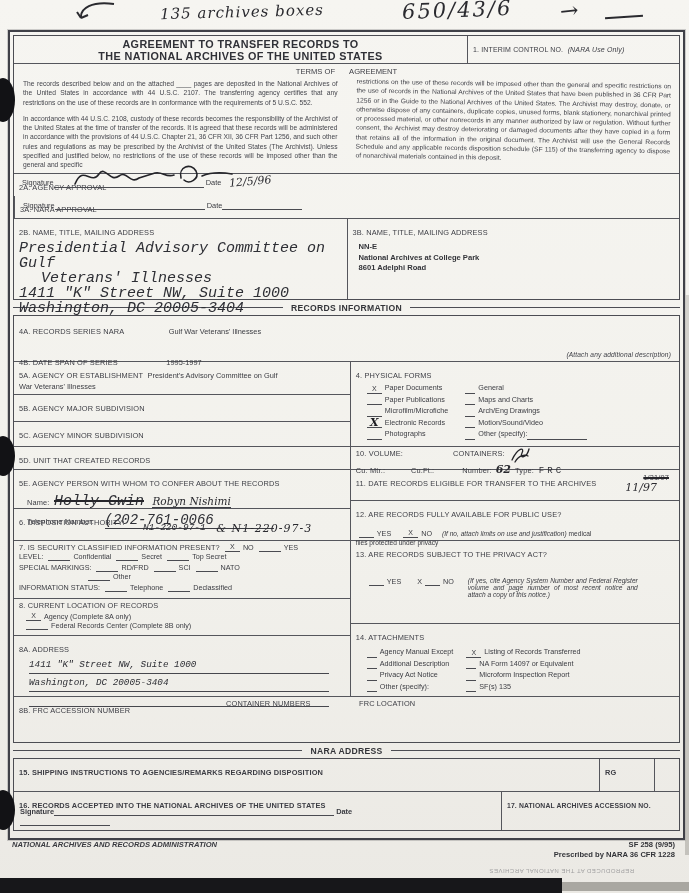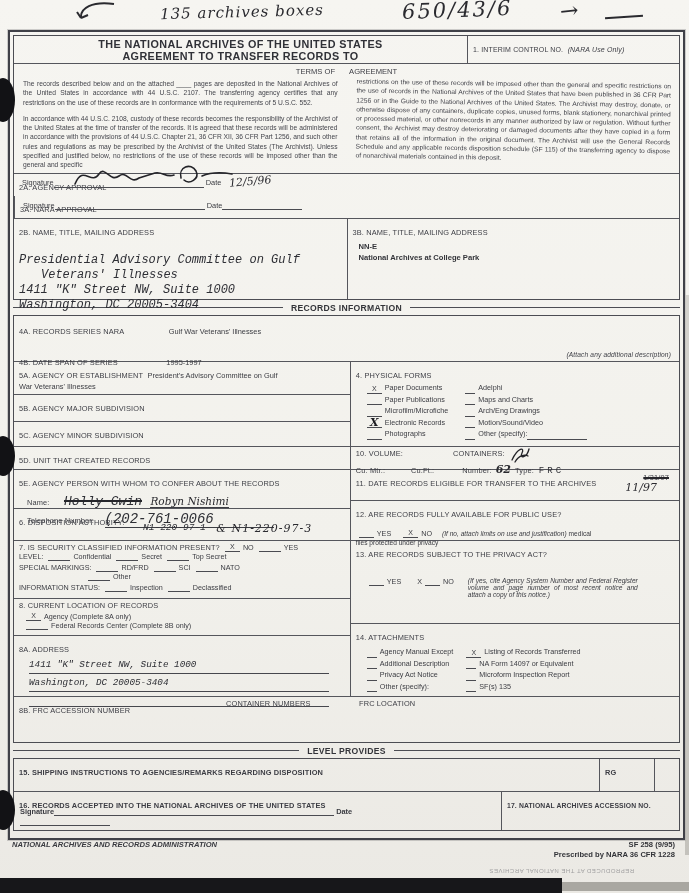--- a/index.html
+++ b/index.html
@@ -39,21 +39,21 @@
   
   .approvals{height:44px;flex-direction:column;}
   .half{width:50%;}
   .sigline{position:absolute;left:8px;right:10px;bottom:8px;font-size:7.4px;}
   .rule{display:inline-block;border-bottom:1px solid #4a4b51;height:9px;vertical-align:bottom;}
   .sig-svg{position:absolute;left:55px;bottom:6px;}
   .hw-date{font-size:11px;transform:rotate(-5deg);display:inline-block;margin-left:6px;}
   
   .addresses{height:80px;}
   .typed{font-family:"Liberation Mono",monospace;font-style:italic;color:#2e2f35;}
-  .addr2b{font-size:12px;line-height:15px;margin-top:14px;}
+  .addr2b{font-size:15px;line-height:15px;margin-top:2px;}
   .addr2b .ind{padding-left:22px;}
   .addr3b{font-size:7.6px;font-weight:bold;line-height:10.5px;margin-top:3px;padding-left:6px;color:#333439;}
   
   .band{display:flex;align-items:center;gap:8px;height:15px;}
   .band::before,.band::after{content:"";flex:1;border-top:1.4px solid #4c4d53;}
   .band span{font-size:8.6px;font-weight:bold;letter-spacing:.3px;color:#333439;}
   
   .s4row{height:46px;}
   .s4row .note{position:absolute;right:8px;bottom:3px;}
   .val{font-size:7.4px;color:#3b3c42;}
@@ -91,22 +91,22 @@
     <span class="hand hw-ctrl">650/43/6</span>
     <span class="hand hw-arrow">→</span>
     <span class="hw-tail"></span>
   </div>
 
   <div class="form-outer">
 
     <div class="bx">
       <div class="r title-row bb">
         <div class="title-cell">
+          <div>AGREEMENT TO TRANSFER RECORDS TO</div>
           <div>THE NATIONAL ARCHIVES OF THE UNITED STATES</div>
-          <div>AGREEMENT TO TRANSFER RECORDS TO</div>
         </div>
         <div class="c box1 bl">
           <span class="lbl">1. INTERIM CONTROL NO.</span>
           <span class="lbl it">(NARA Use Only)</span>
         </div>
       </div>
       <div class="terms-head">
         <span>TERMS OF</span>
         <span>AGREEMENT</span>
       </div>
@@ -147,20 +147,21 @@
             <div class="ind">Veterans' Illnesses</div>
             <div>1411 "K" Street NW, Suite 1000</div>
             <div>Washington, DC  20005-3404</div>
           </div>
         </div>
         <div class="c half bl">
           <span class="lbl">3B. NAME, TITLE, MAILING ADDRESS</span>
           <div class="addr3b">
             <div>NN-E</div>
             <div>National Archives at College Park</div>
+            <div>8601 Adelphi Road</div>
           </div>
         </div>
       </div>
     </div>
 
     <div class="band">
       <span>RECORDS INFORMATION</span>
     </div>
 
     <div class="bx">
@@ -198,21 +199,21 @@
             <span class="lbl">4. PHYSICAL FORMS</span>
             <div style="display:flex;gap:14px;padding-left:8px;">
               <div>
                 <div class="pf-item"><span class="cb">X</span><span>Paper Documents</span></div>
                 <div class="pf-item"><span class="cb"></span><span>Paper Publications</span></div>
                 <div class="pf-item"><span class="cb"></span><span>Microfilm/Microfiche</span></div>
                 <div class="pf-item"><span class="cb handX">X</span><span>Electronic Records</span></div>
                 <div class="pf-item"><span class="cb"></span><span>Photographs</span></div>
               </div>
               <div>
-                <div class="pf-item"><span class="cb w10"></span><span>Adelphi</span></div>
+                <div class="pf-item"><span class="cb w10"></span><span>General</span></div>
                 <div class="pf-item"><span class="cb w10"></span><span>Maps and Charts</span></div>
                 <div class="pf-item"><span class="cb w10"></span><span>Arch/Eng Drawings</span></div>
                 <div class="pf-item"><span class="cb w10"></span><span>Motion/Sound/Video</span></div>
                 <div class="pf-item"><span class="cb w10"></span><span>Other (specify):</span><span class="rule" style="width:60px"></span></div>
               </div>
             </div>
           </div>
           <div class="c bt" style="height:23px;">
             <div style="display:flex;gap:30px;">
               <span class="lbl">10. VOLUME:</span>
@@ -232,21 +233,21 @@
           </div>
         </div>
       </div>
 
       <div class="grid2 bt">
         <div class="lcol">
           <div class="c" style="height:38px;">
             <span class="lbl">5E. AGENCY PERSON WITH WHOM TO CONFER ABOUT THE RECORDS</span>
             <div style="padding-left:8px;margin-top:1px;">
               <span class="lbl">Name:</span>
-              <span class="typed strike" style="font-size:13px;margin-left:10px;">Holly Gwin</span>
+              <span class="typed strike" style="font-size:15px;">Holly Gwin</span>
               <span class="hand" style="font-size:10.5px;margin-left:4px;border-bottom:1px solid #3c3d43;">Robyn Nishimi</span>
             </div>
             <div style="padding-left:8px;">
               <span class="lbl">Telephone Number:</span>
               <span class="typed" style="font-size:14px;margin-left:6px;border-bottom:1px solid #3c3d43;padding-right:60px;">(202-761-0066</span>
             </div>
           </div>
           <div class="c bt" style="height:32px;">
             <span class="lbl">6. DISPOSITION AUTHORITY:</span>
             <span class="typed" style="font-size:9.5px;margin-left:14px;position:relative;top:5px;">N1-220-97-1</span>
@@ -288,21 +289,21 @@
               <span>SPECIAL MARKINGS:</span>
               <span class="cb w22"></span><span>RD/FRD</span>
               <span class="cb w22"></span><span>SCI</span>
               <span class="cb w22"></span><span>NATO</span>
             </div>
             <div style="padding-left:66px;">
               <span class="cb w22"></span><span>Other</span>
             </div>
             <div style="margin-top:2px;">
               <span>INFORMATION STATUS:</span>
-              <span class="cb w22"></span><span>Inspection</span>
+              <span class="cb w22"></span><span>Telephone</span>
               <span class="cb w22"></span><span>Declassified</span>
             </div>
           </div>
           <div class="c bt" style="height:37px;font-size:7.2px;">
             <span class="lbl">8. CURRENT LOCATION OF RECORDS</span>
             <div style="padding-left:4px;margin-top:2px;">
               <span class="cb">X</span><span>Agency (Complete 8A only)</span>
             </div>
             <div style="padding-left:4px;">
               <span class="cb w22"></span><span>Federal Records Center (Complete 8B only)</span>
@@ -349,21 +350,21 @@
       </div>
 
       <div class="c bt" style="height:46px;">
         <span class="lbl">8B. FRC ACCESSION NUMBER</span>
         <span class="lbl" style="position:absolute;left:212px;">CONTAINER NUMBERS</span>
         <span class="lbl" style="position:absolute;left:345px;">FRC LOCATION</span>
       </div>
     </div>
 
     <div class="band">
-      <span>LEVEL PROVIDES</span>
+      <span>NARA ADDRESS</span>
     </div>
 
     <div class="bx">
       <div class="r" style="height:32px;">
         <div class="c" style="flex:1;">
           <span class="lbl" style="font-weight:bold;">15. SHIPPING INSTRUCTIONS TO AGENCIES/REMARKS REGARDING DISPOSITION</span>
         </div>
         <div class="c bl" style="width:56px;border-right:1.2px solid #55565c;">
           <span class="lbl" style="font-weight:bold;">RG</span>
         </div>

